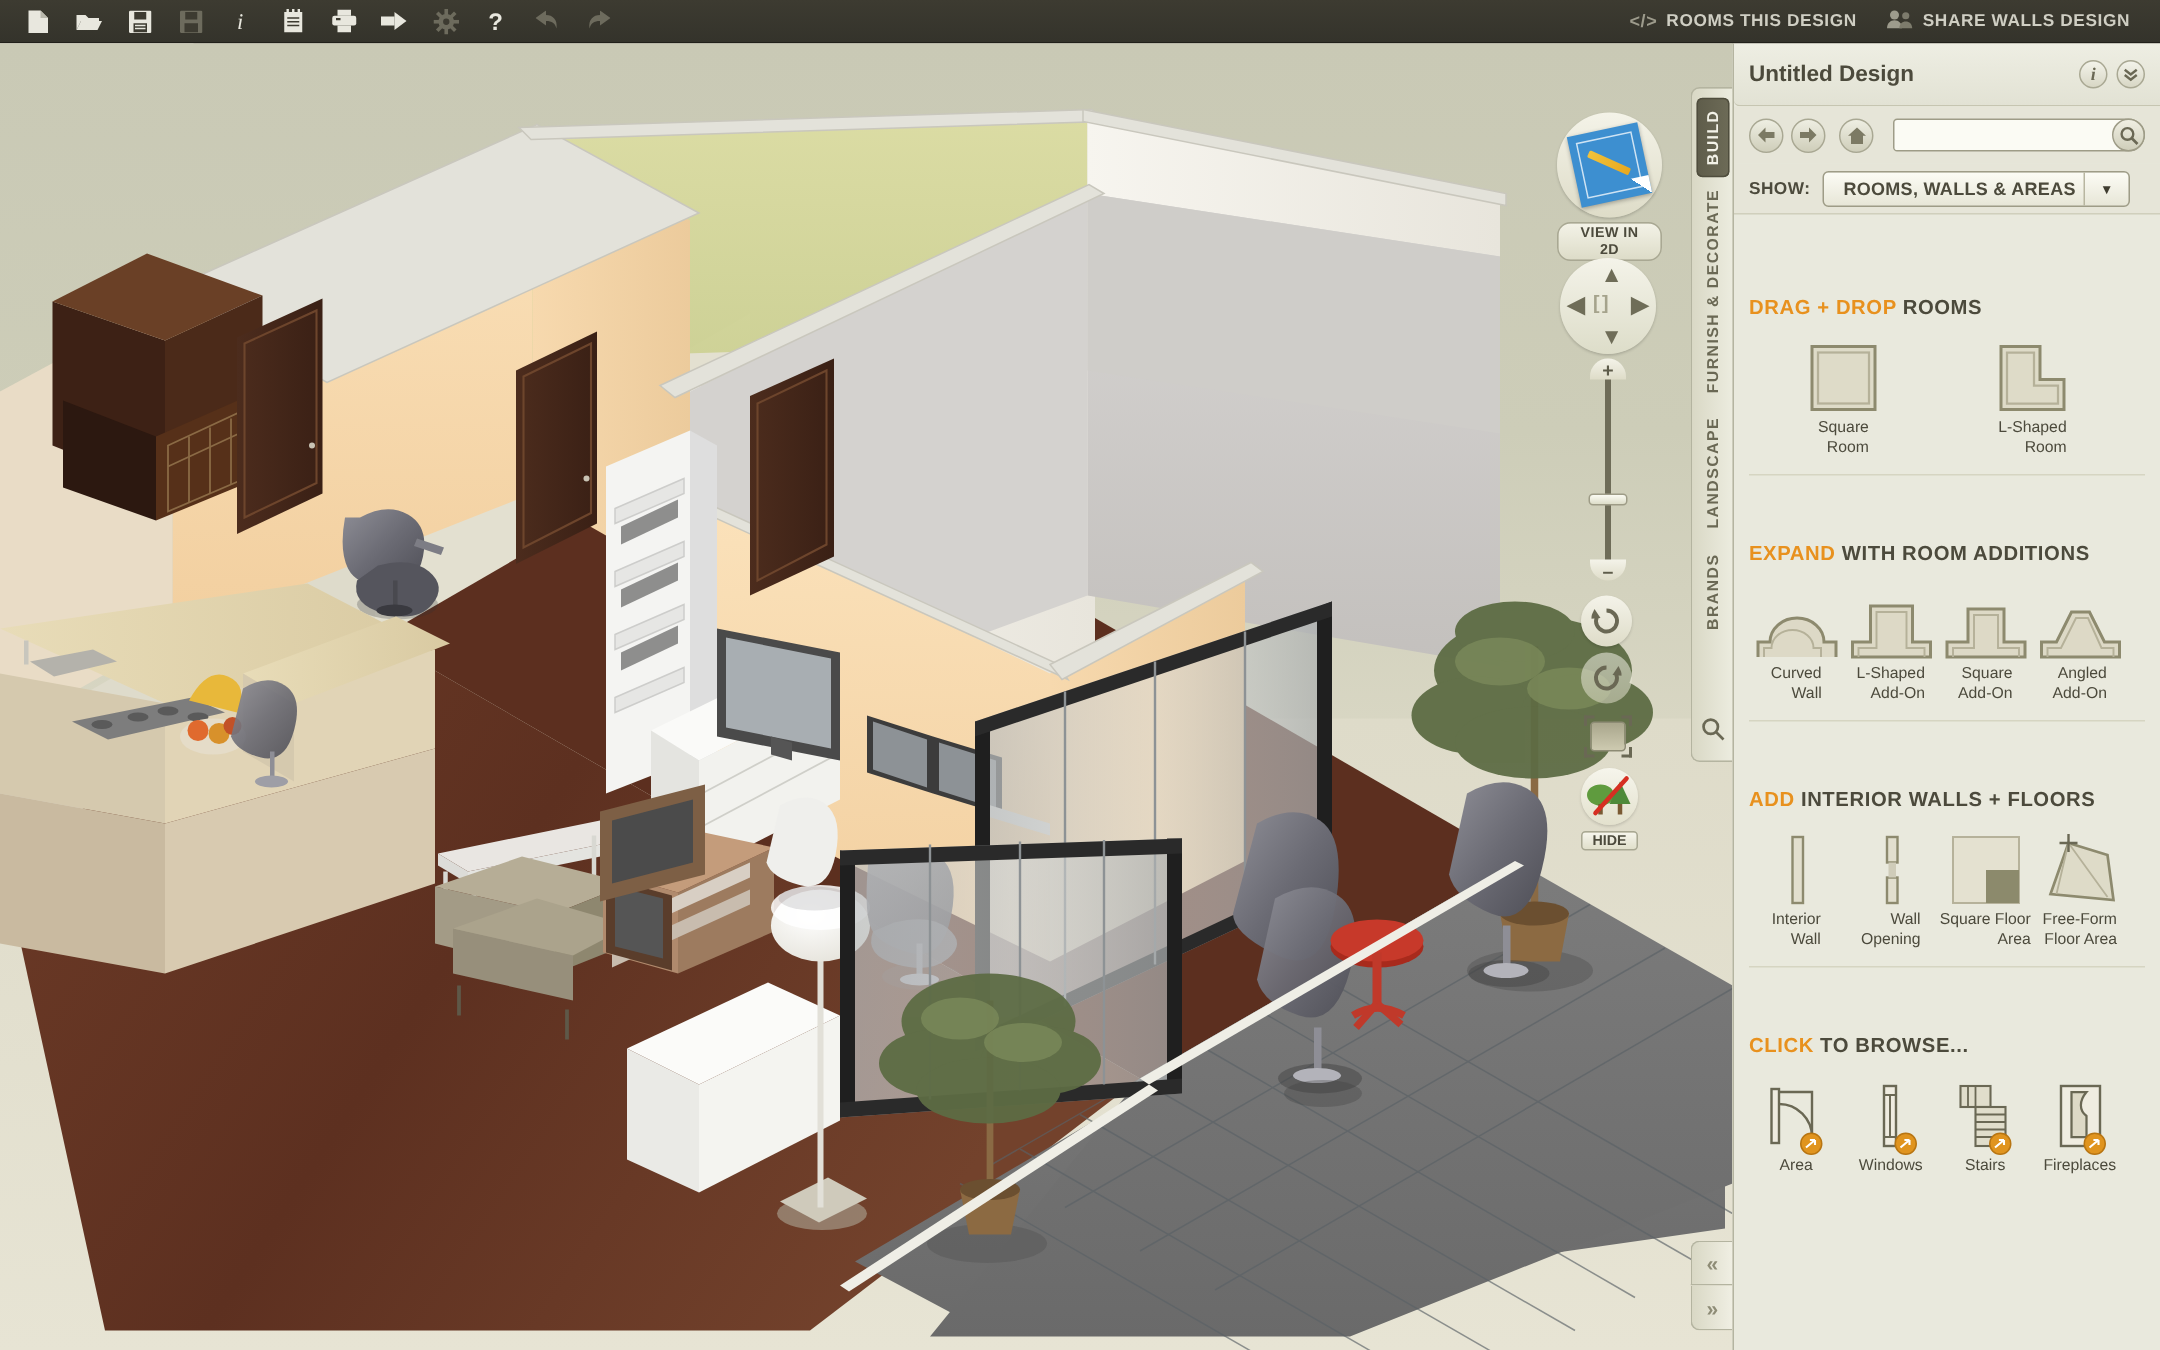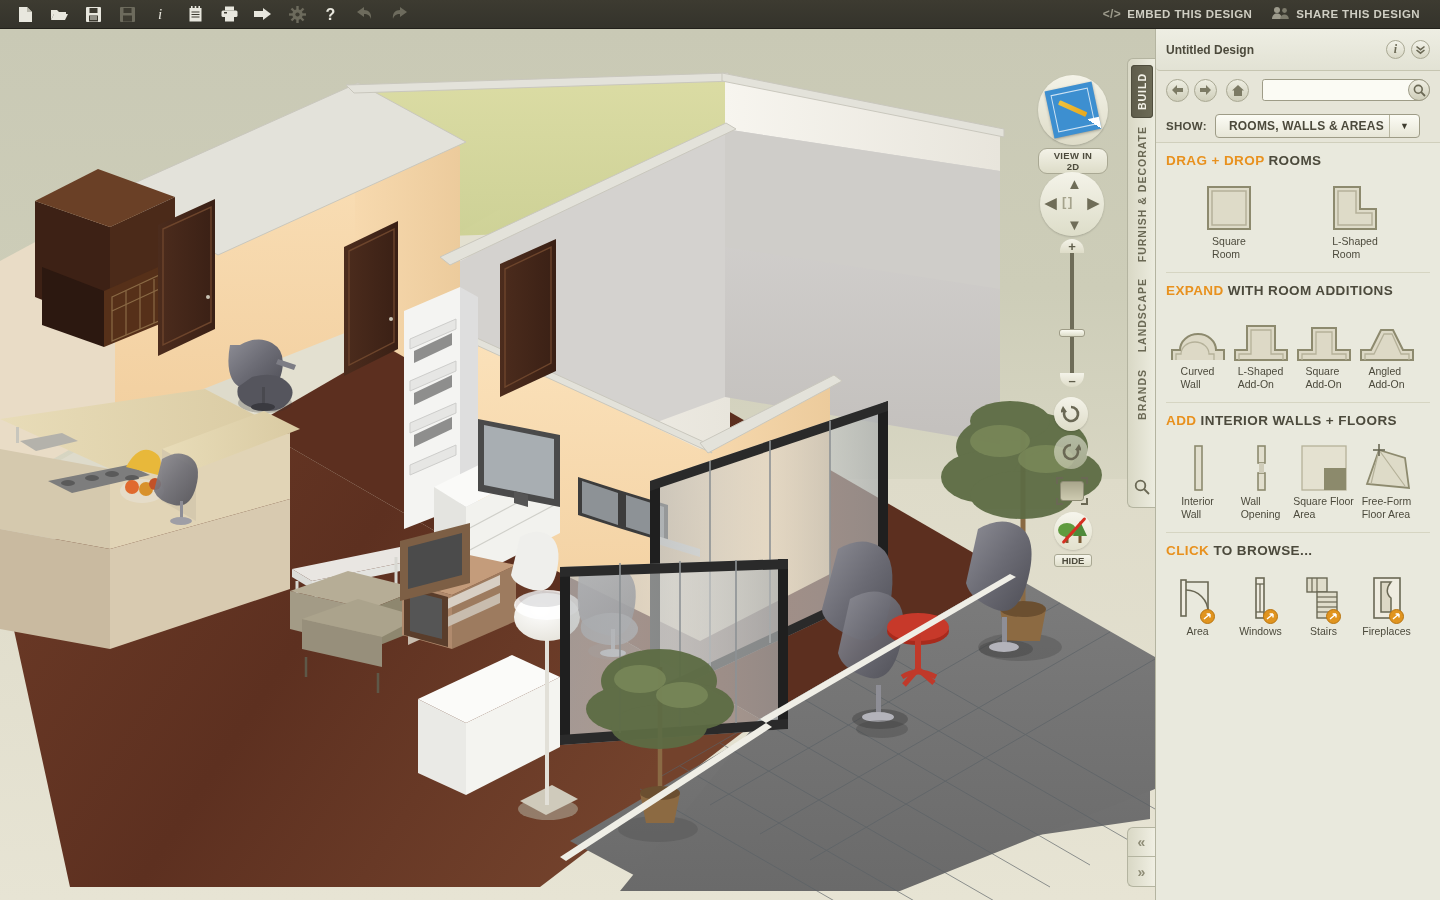--- a/index.html
+++ b/index.html
@@ -81,21 +81,21 @@
   .rpanel {
     position: absolute; left: 1155px; top: 29px; width: 285px; height: 871px;
     background: #e9e9dd; border-left: 1px solid #b4b4a0;
   }
   .rp-title {
     height: 42px; background: linear-gradient(#eeeee3,#e2e2d4);
     border-bottom: 1px solid #c6c5b1;
     display: flex; align-items: center; padding: 0 10px;
     border-bottom-left-radius: 4px;
   }
-  .rp-title h1 { font-size: 12px; color: #4c4a3c; font-weight: bold; }
+  .rp-title h1 { font-size: 15px; color: #4c4a3c; font-weight: bold; }
   .rp-title .acts { margin-left: auto; display: flex; gap: 6px; }
   .circ-btn {
     width: 19px; height: 19px; border-radius: 50%;
     background: linear-gradient(#f3f3ea,#d8d7c5);
     border: 1px solid #a9a893; color: #6a6854;
     display: flex; align-items: center; justify-content: center;
     font-size: 12px; font-weight: bold; cursor: pointer;
   }
   .rp-nav {
     height: 38px; display: flex; align-items: center; padding: 0 10px; gap: 5px;
@@ -137,36 +137,36 @@
   .selectbox .val {
     flex: 1; padding-left: 8px; font-size: 12px; font-weight: bold; color: #4c4a3c;
     letter-spacing: .2px;
   }
   .selectbox .arrow {
     width: 30px; height: 100%; border-left: 1px solid #b8b6a0;
     display: flex; align-items: center; justify-content: center; color: #3f3d30; font-size: 9px;
   }
 
   .rp-body { padding: 10px 0 0 0; }
-  .sect { padding: 0 22px 4px 10px; }
+  .sect { padding: 0 22px 4px 10px; margin-top: 44px; }
   .sect h2 {
     font-size: 13.5px; font-weight: bold; letter-spacing: .4px;
     color: #4c4a3c; margin-bottom: 10px;
   }
   .sect h2 em { font-style: normal; color: #e8911e; }
   .items { display: flex; }
   .item {
     flex: 1; display: flex; flex-direction: column; align-items: center; cursor: pointer;
   }
   .item .art {
     height: 54px; display: flex; align-items: flex-end; justify-content: center;
     margin-bottom: 3px; position: relative;
   }
   .item .cap {
-    font-size: 10.5px; color: #4c4a3c; text-align: left; line-height: 12.5px;
+    font-size: 10.5px; color: #4c4a3c; text-align: right; line-height: 12.5px;
   }
   .sect-div { height: 1px; background: #d6d5c2; margin: 8px 10px 10px 10px; }
 
   .badge {
     position: absolute; right: 6px; bottom: -2px; width: 15px; height: 15px;
     border-radius: 50%; background: #e0941f; border: 1px solid #b87512;
     display: flex; align-items: center; justify-content: center;
   }
 
   
@@ -395,32 +395,32 @@
       </div>
       <div class="tb-btn dim">
         <svg width="16" height="14" viewBox="0 0 16 14">
             <path d="M9 3V0l7 5-7 5V7c-4 0-6 1.5-7 5-.8-6 2.5-9 7-9z" fill="#6d6b5d"></path>
           </svg>
       </div>
     </div>
     <div class="tb-right">
       <div class="tb-link">
         <span class="ic">&lt;/&gt;</span>
-        <span>EMBED THIS DESIGN</span>
+        <span>ROOMS THIS DESIGN</span>
       </div>
       <div class="tb-link">
         <span class="ic">
           <svg width="18" height="13" viewBox="0 0 18 13">
               <circle cx="5" cy="4" r="3" fill="#9d9b8c"></circle>
               <path d="M0 13c0-3.5 2.2-5.5 5-5.5s5 2 5 5.5z" fill="#9d9b8c"></path>
               <circle cx="12.5" cy="4.5" r="2.4" fill="#7d7b6c"></circle>
               <path d="M8.2 13c0-3 1.9-4.6 4.3-4.6S16.8 10 16.8 13z" fill="#7d7b6c"></path>
             </svg>
         </span>
-        <span>SHARE THIS DESIGN</span>
+        <span>SHARE WALLS DESIGN</span>
       </div>
     </div>
   </div>
 
   <div class="tabstrip">
     <div class="tabshell">
       <div class="proj-tab">MARINA</div>
       <div class="tab-plus">+</div>
     </div>
   </div>

